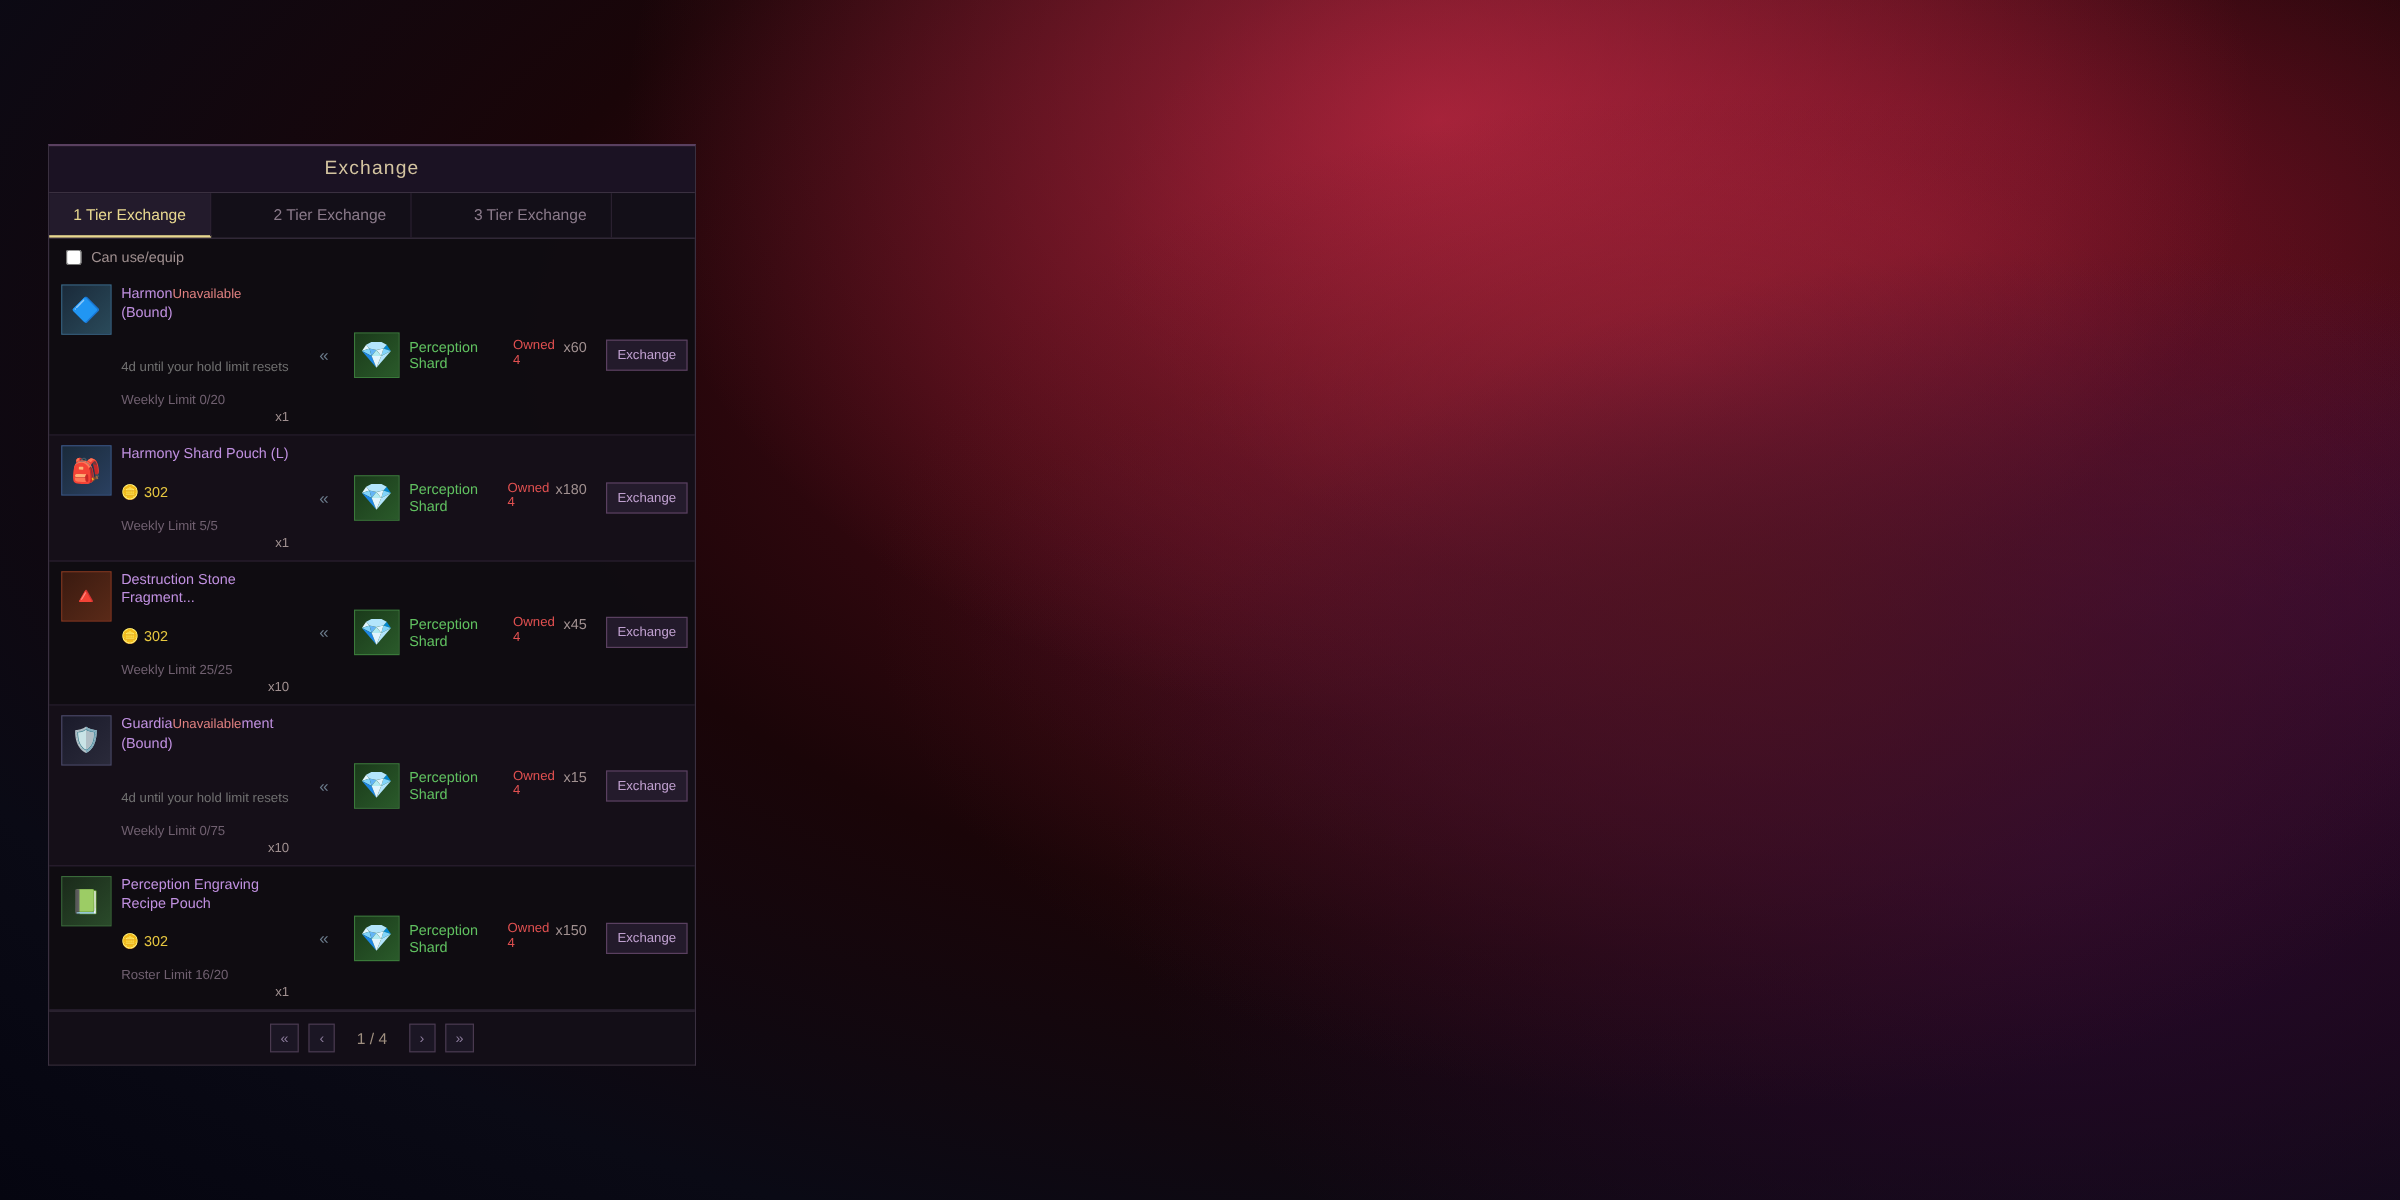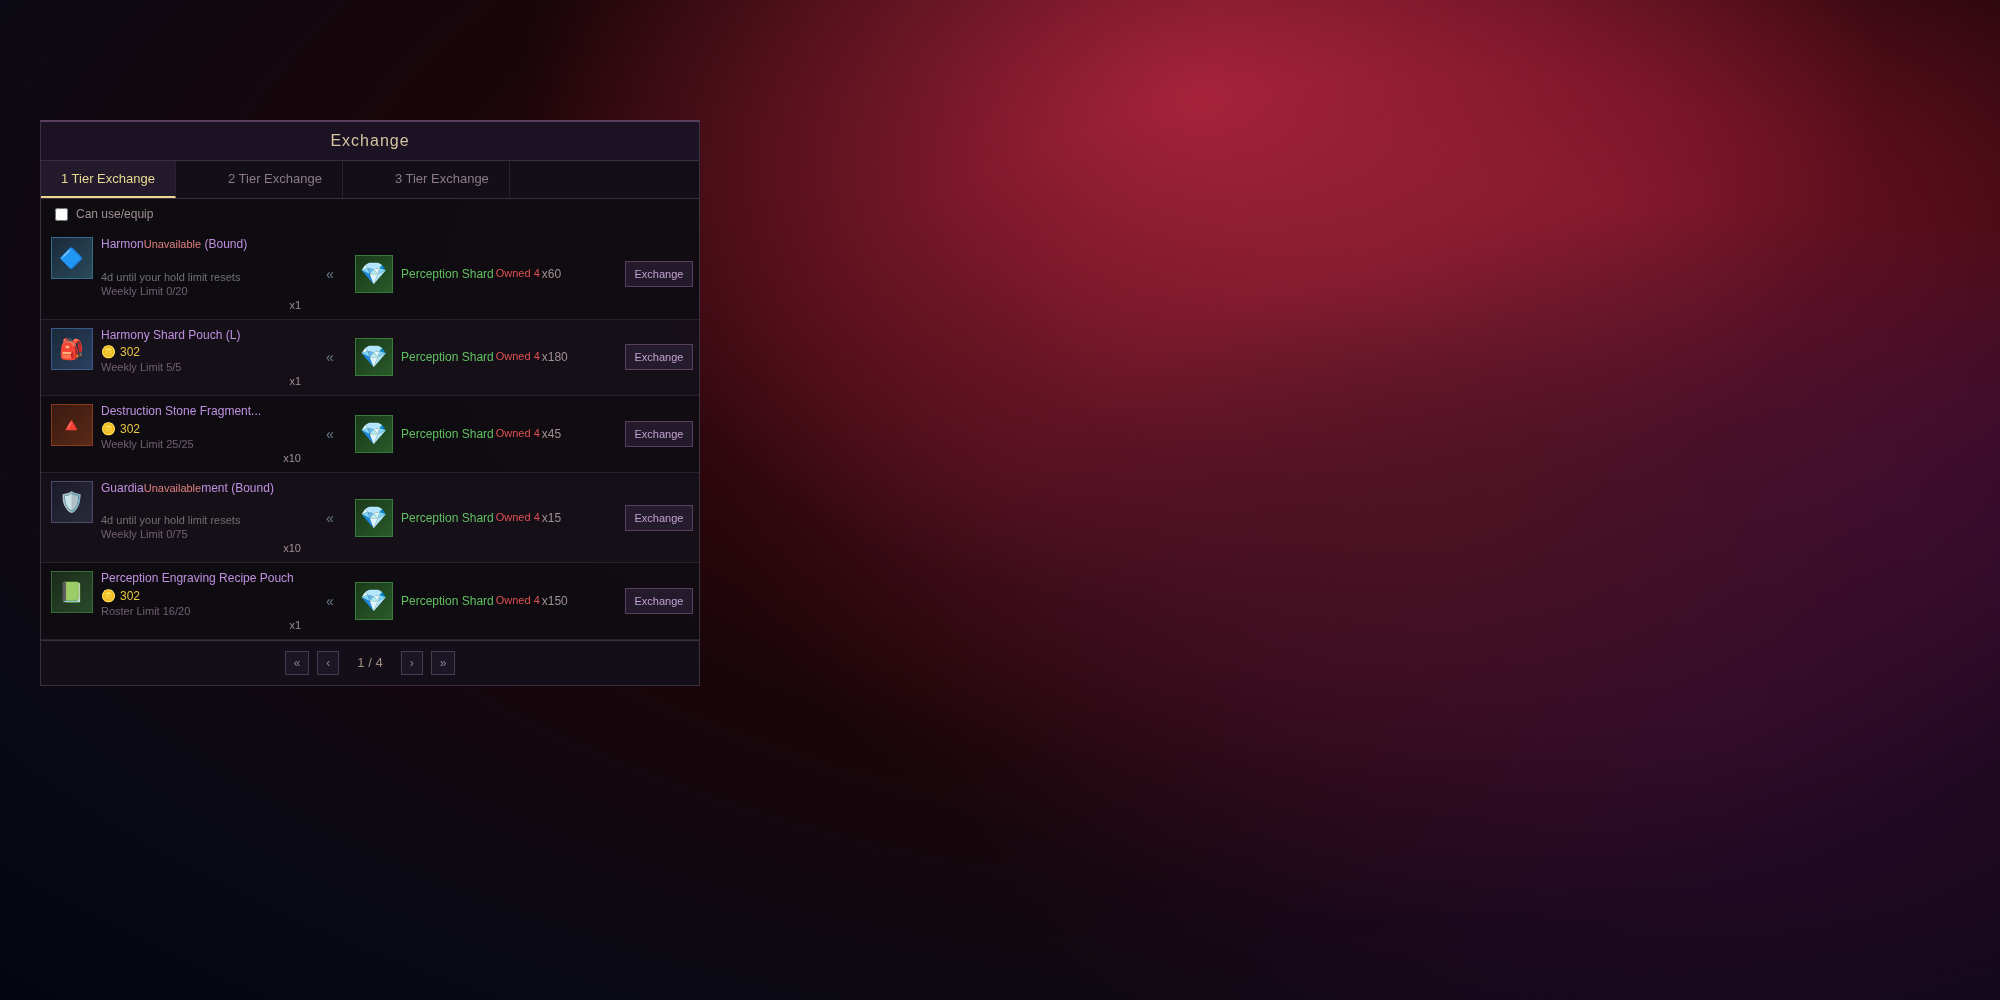--- a/index.html
+++ b/index.html
@@ -39,21 +39,21 @@
         radial-gradient(ellipse at 60% 50%, rgba(80, 20, 30, 0.8) 0%, transparent 60%),
         radial-gradient(ellipse at 80% 70%, rgba(40, 10, 50, 0.9) 0%, transparent 50%);
       z-index: 1;
     }
 
     
     .exchange-panel {
       position: absolute;
       left: 40px;
       top: 120px;
-      width: 660px;
+      width: 540px;
       background: rgba(15, 12, 18, 0.97);
       border: 1px solid #3a3040;
       border-top: 2px solid #5a4060;
       z-index: 10;
     }
 
     .panel-title {
       text-align: center;
       color: #d4c4a0;
       font-size: 16px;
@@ -154,21 +154,21 @@
     }
     .item-icon.harmony { background: linear-gradient(135deg, #1a2a3a, #2a4a5a); border-color: #3a6a8a; }
     .item-icon.harmony-l { background: linear-gradient(135deg, #1a2a3a, #2a4060); border-color: #3a5a8a; }
     .item-icon.destruction { background: linear-gradient(135deg, #3a1a10, #5a2a18); border-color: #8a3a20; }
     .item-icon.guardian { background: linear-gradient(135deg, #1a1a2a, #2a2a3a); border-color: #4a4a6a; }
     .item-icon.perception { background: linear-gradient(135deg, #1a2a1a, #2a4a2a); border-color: #3a6a3a; }
 
     .item-info {
       display: flex;
       flex-direction: column;
-      gap: 2px;
+      gap: 16px;
     }
     .item-name {
       font-size: 12px;
       color: #c090e0;
       line-height: 1.3;
     }
     .item-name-unavail { color: #e08080; font-size: 11px; display: inline; }
     .item-cost-row {
       display: flex;
       align-items: center;

